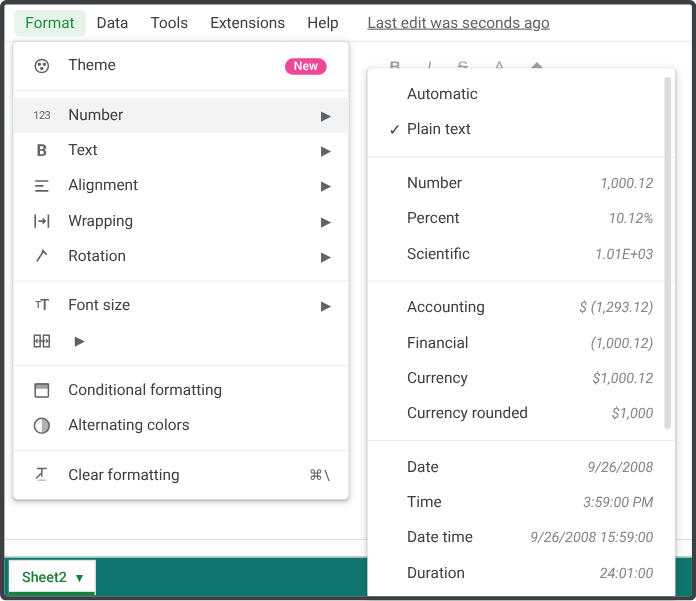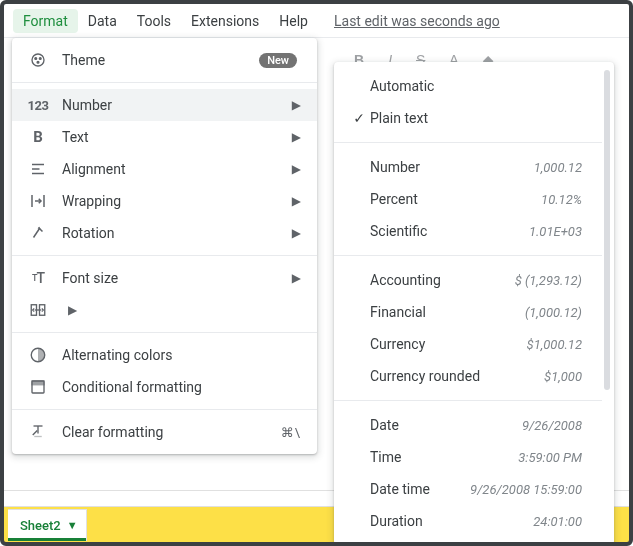--- a/index.html
+++ b/index.html
@@ -87,39 +87,39 @@
     display:flex;
     justify-content:center;
     align-items:center;
     margin-right:14px;
     color:#5f6368;
   }
   .fm-label { flex:1; color:#3c4043; }
   .fm-arrow { color:#5f6368; font-size:12px; margin-left:6px; }
   .fm-sep { height:1px; background:#e8eaed; margin:6px 0; }
   .new-badge {
-    background:#737373;
+    background:#ec4899;
     color:#fff;
     font-size:11px;
     font-weight:500;
     border-radius:9px;
     padding:1px 8px;
     margin-right:4px;
     text-align:right;
   }
   .shortcut { color:#5f6368; font-size:13px; letter-spacing:1px; }
   .submenu {
     position:absolute;
     left:334px;
     top:62px;
     width:280px;
     background:#fff;
     border-radius:4px;
     box-shadow:0 2px 6px 2px rgba(60,64,67,0.15), 0 1px 2px rgba(60,64,67,0.3);
-    padding:8px 12px 8px 0;
+    padding:8px 0 8px 0;
     z-index:11;
   }
   .sub-scroll {
     position:absolute;
     right:4px;
     top:8px;
     width:6px;
     height:320px;
     background:#dadce0;
     border-radius:3px;
@@ -145,21 +145,21 @@
     top:490px;
     height:1px;
     background:#e0e0e0;
     z-index:0;
   }
   .sheet-tabbar {
     position:absolute;
     left:4px; bottom:4px; right:4px;
     height:36px;
     border-top:1px solid #e0e0e0;
-    background:#fde047;
+    background:#0f766e;
     display:flex;
     align-items:center;
     padding-left:4px;
     z-index:5;
   }
   .sheet-tab {
     background:#fff;
     height:32px;
     display:flex;
     align-items:center;
@@ -207,21 +207,21 @@
           <circle cx="9" cy="10" r="1.2" fill="currentColor"></circle>
           <circle cx="15" cy="10" r="1.2" fill="currentColor"></circle>
           <circle cx="12" cy="15" r="1.2" fill="currentColor"></circle>
         </svg>
     </span>
     <span class="fm-label">Theme</span>
     <span class="new-badge">New</span>
   </div>
   <div class="fm-sep"></div>
   <div class="fm-row hover">
-    <span class="fm-icon" style="font-size:13px;font-weight:700;letter-spacing:-0.5px;">123</span>
+    <span class="fm-icon" style="font-size:10px;font-weight:400;letter-spacing:-0.5px;">123</span>
     <span class="fm-label">Number</span>
     <span class="fm-arrow">▶</span>
   </div>
   <div class="fm-row">
     <span class="fm-icon" style="font-weight:700;font-size:15px;">B</span>
     <span class="fm-label">Text</span>
     <span class="fm-arrow">▶</span>
   </div>
   <div class="fm-row">
     <span class="fm-icon">
@@ -274,35 +274,35 @@
           <line x1="8" y1="12" x2="16" y2="12"></line>
           <polyline points="7,10 5,12 7,14"></polyline>
           <polyline points="17,10 19,12 17,14"></polyline>
         </svg>
     </span>
     <span class="fm-arrow">▶</span>
   </div>
   <div class="fm-sep"></div>
   <div class="fm-row">
     <span class="fm-icon">
+      <svg viewBox="0 0 24 24" fill="none" stroke="currentColor" stroke-width="1.8">
+          <rect x="4" y="4" width="16" height="16" rx="1"></rect>
+          <rect x="4" y="4" width="16" height="5" fill="currentColor" opacity="0.6"></rect>
+        </svg>
+    </span>
+    <span class="fm-label">Conditional formatting</span>
+  </div>
+  <div class="fm-row">
+    <span class="fm-icon">
       <svg viewBox="0 0 24 24" fill="currentColor">
           <path d="M12 3 A9 9 0 0 1 12 21 Z" opacity="0.5"></path>
           <circle cx="12" cy="12" r="9" fill="none" stroke="currentColor" stroke-width="1.8"></circle>
         </svg>
     </span>
     <span class="fm-label">Alternating colors</span>
-  </div>
-  <div class="fm-row">
-    <span class="fm-icon">
-      <svg viewBox="0 0 24 24" fill="none" stroke="currentColor" stroke-width="1.8">
-          <rect x="4" y="4" width="16" height="16" rx="1"></rect>
-          <rect x="4" y="4" width="16" height="5" fill="currentColor" opacity="0.6"></rect>
-        </svg>
-    </span>
-    <span class="fm-label">Conditional formatting</span>
   </div>
   <div class="fm-sep"></div>
   <div class="fm-row">
     <span class="fm-icon">
       <svg viewBox="0 0 24 24" fill="none" stroke="currentColor" stroke-width="1.8">
           <line x1="6" y1="4" x2="18" y2="4"></line>
           <line x1="12" y1="4" x2="12" y2="14"></line>
           <line x1="7" y1="18" x2="17" y2="18" opacity="0.4"></line>
           <line x1="5" y1="16" x2="11" y2="10"></line>
         </svg>

